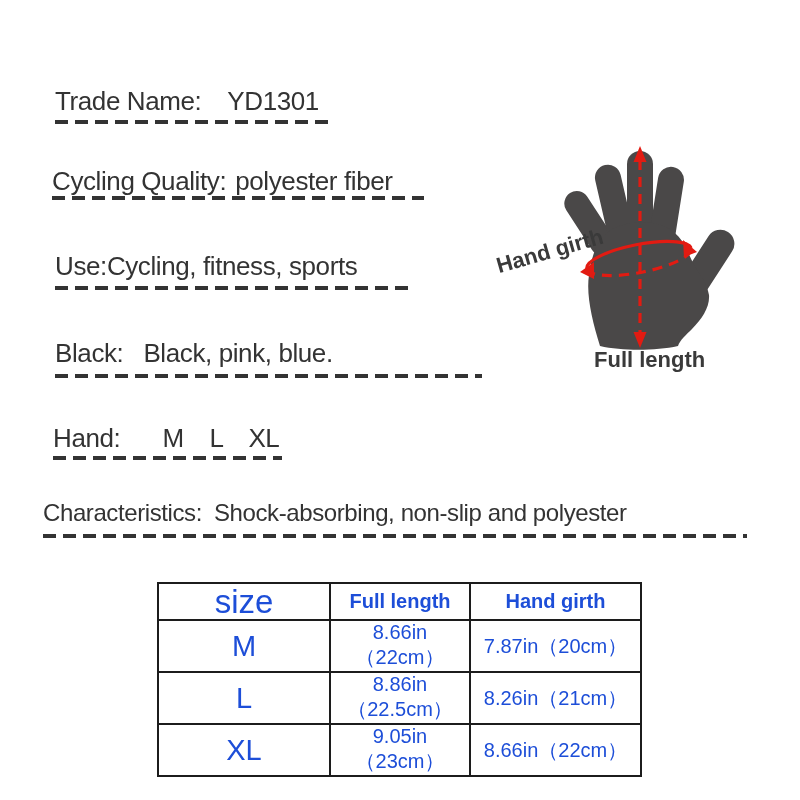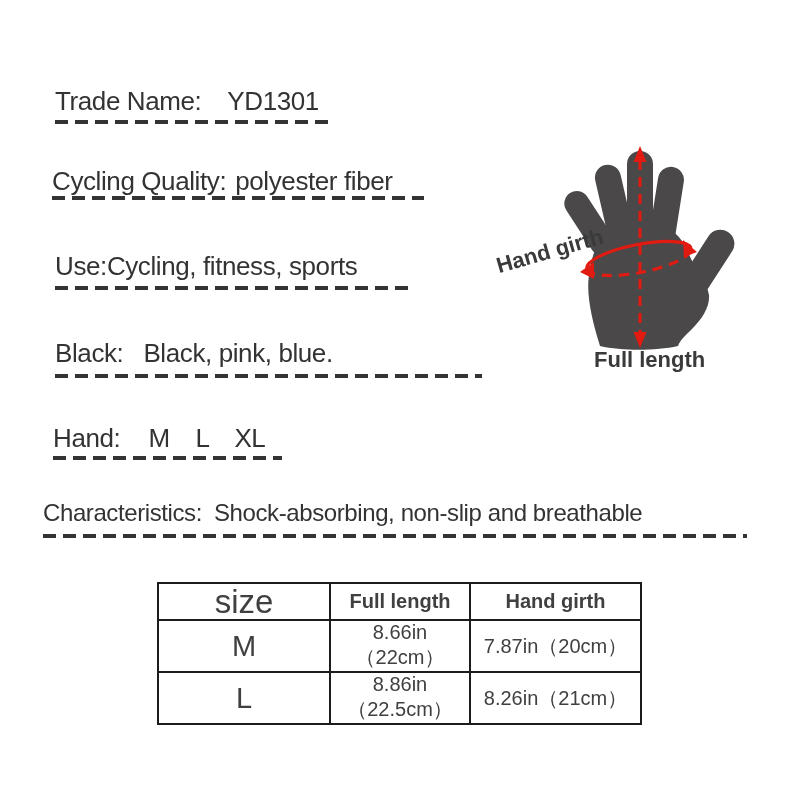--- a/index.html
+++ b/index.html
@@ -30,21 +30,21 @@
     white-space:nowrap;line-height:1;
   }
   .length-label{
     position:absolute;left:594px;top:349px;
     font-size:22px;font-weight:700;color:#3a3a3a;
     white-space:nowrap;line-height:1;
   }
   table.size-table{
     position:absolute;left:157px;top:582px;
     width:483px;border-collapse:collapse;table-layout:fixed;
-    color:#404040;
+    color:#1d4ed8;
   }
   .size-table th,.size-table td{
     border:2px solid #1c1c1c;text-align:center;vertical-align:middle;padding:0;
     font-weight:400;
   }
   .size-table .hdr-size{font-size:33px;height:35px;line-height:1;}
   .size-table .hdr-meta{font-size:20px;font-weight:700;}
   .size-table td.cell-size{font-size:29px;height:33px;line-height:1;}
   .size-table td.cell-meta{font-size:20px;}
 </style>
@@ -65,26 +65,26 @@
   <span class="lbl">Use:</span><span class="val" style="">Cycling, fitness, sports</span>
 </div>
 <div class="dash" style="left:55px;top:286px;width:355px"></div>
 
 <div class="spec" style="left:55px;top:340px">
   <span class="lbl">Black:</span><span class="val" style="margin-left:20px">Black, pink, blue.</span>
 </div>
 <div class="dash" style="left:55px;top:374px;width:427px"></div>
 
 <div class="spec" style="left:53px;top:425px">
-  <span class="lbl">Hand:</span><span class="val" style="margin-left:28px;word-spacing:19px">M L XL</span>
+  <span class="lbl">Hand:</span><span class="val" style="margin-left:42px;word-spacing:19px">M L XL</span>
 </div>
 <div class="dash" style="left:53px;top:456px;width:229px"></div>
 
 <div class="spec small" style="left:43px;top:501px">
-  <span class="lbl">Characteristics:</span><span class="val" style="margin-left:12px">Shock-absorbing, non-slip and breathable</span>
+  <span class="lbl">Characteristics:</span><span class="val" style="margin-left:12px">Shock-absorbing, non-slip and polyester</span>
 </div>
 <div class="dash" style="left:43px;top:534px;width:704px"></div>
 
 <svg class="hand-svg" viewBox="0 0 270 250" aria-hidden="true">
   <g fill="#4a4848">
 
     <rect x="-12.5" y="0" width="25" height="72" rx="12.5" transform="translate(80,58) rotate(-33)"></rect>
 
     <rect x="-13" y="0" width="26" height="88" rx="13" transform="translate(115,30) rotate(-13)"></rect>
 
@@ -138,14 +138,19 @@
     <tr>
       <td class="cell-size">M</td>
       <td class="cell-meta">8.66in（22cm）</td>
       <td class="cell-meta">7.87in（20cm）</td>
     </tr>
     <tr>
       <td class="cell-size">L</td>
       <td class="cell-meta">8.86in（22.5cm）</td>
       <td class="cell-meta">8.26in（21cm）</td>
     </tr>
+    <tr>
+      <td class="cell-size">XL</td>
+      <td class="cell-meta">9.05in（23cm）</td>
+      <td class="cell-meta">8.66in（22cm）</td>
+    </tr>
   </tbody>
 </table>
 
 </body></html>

